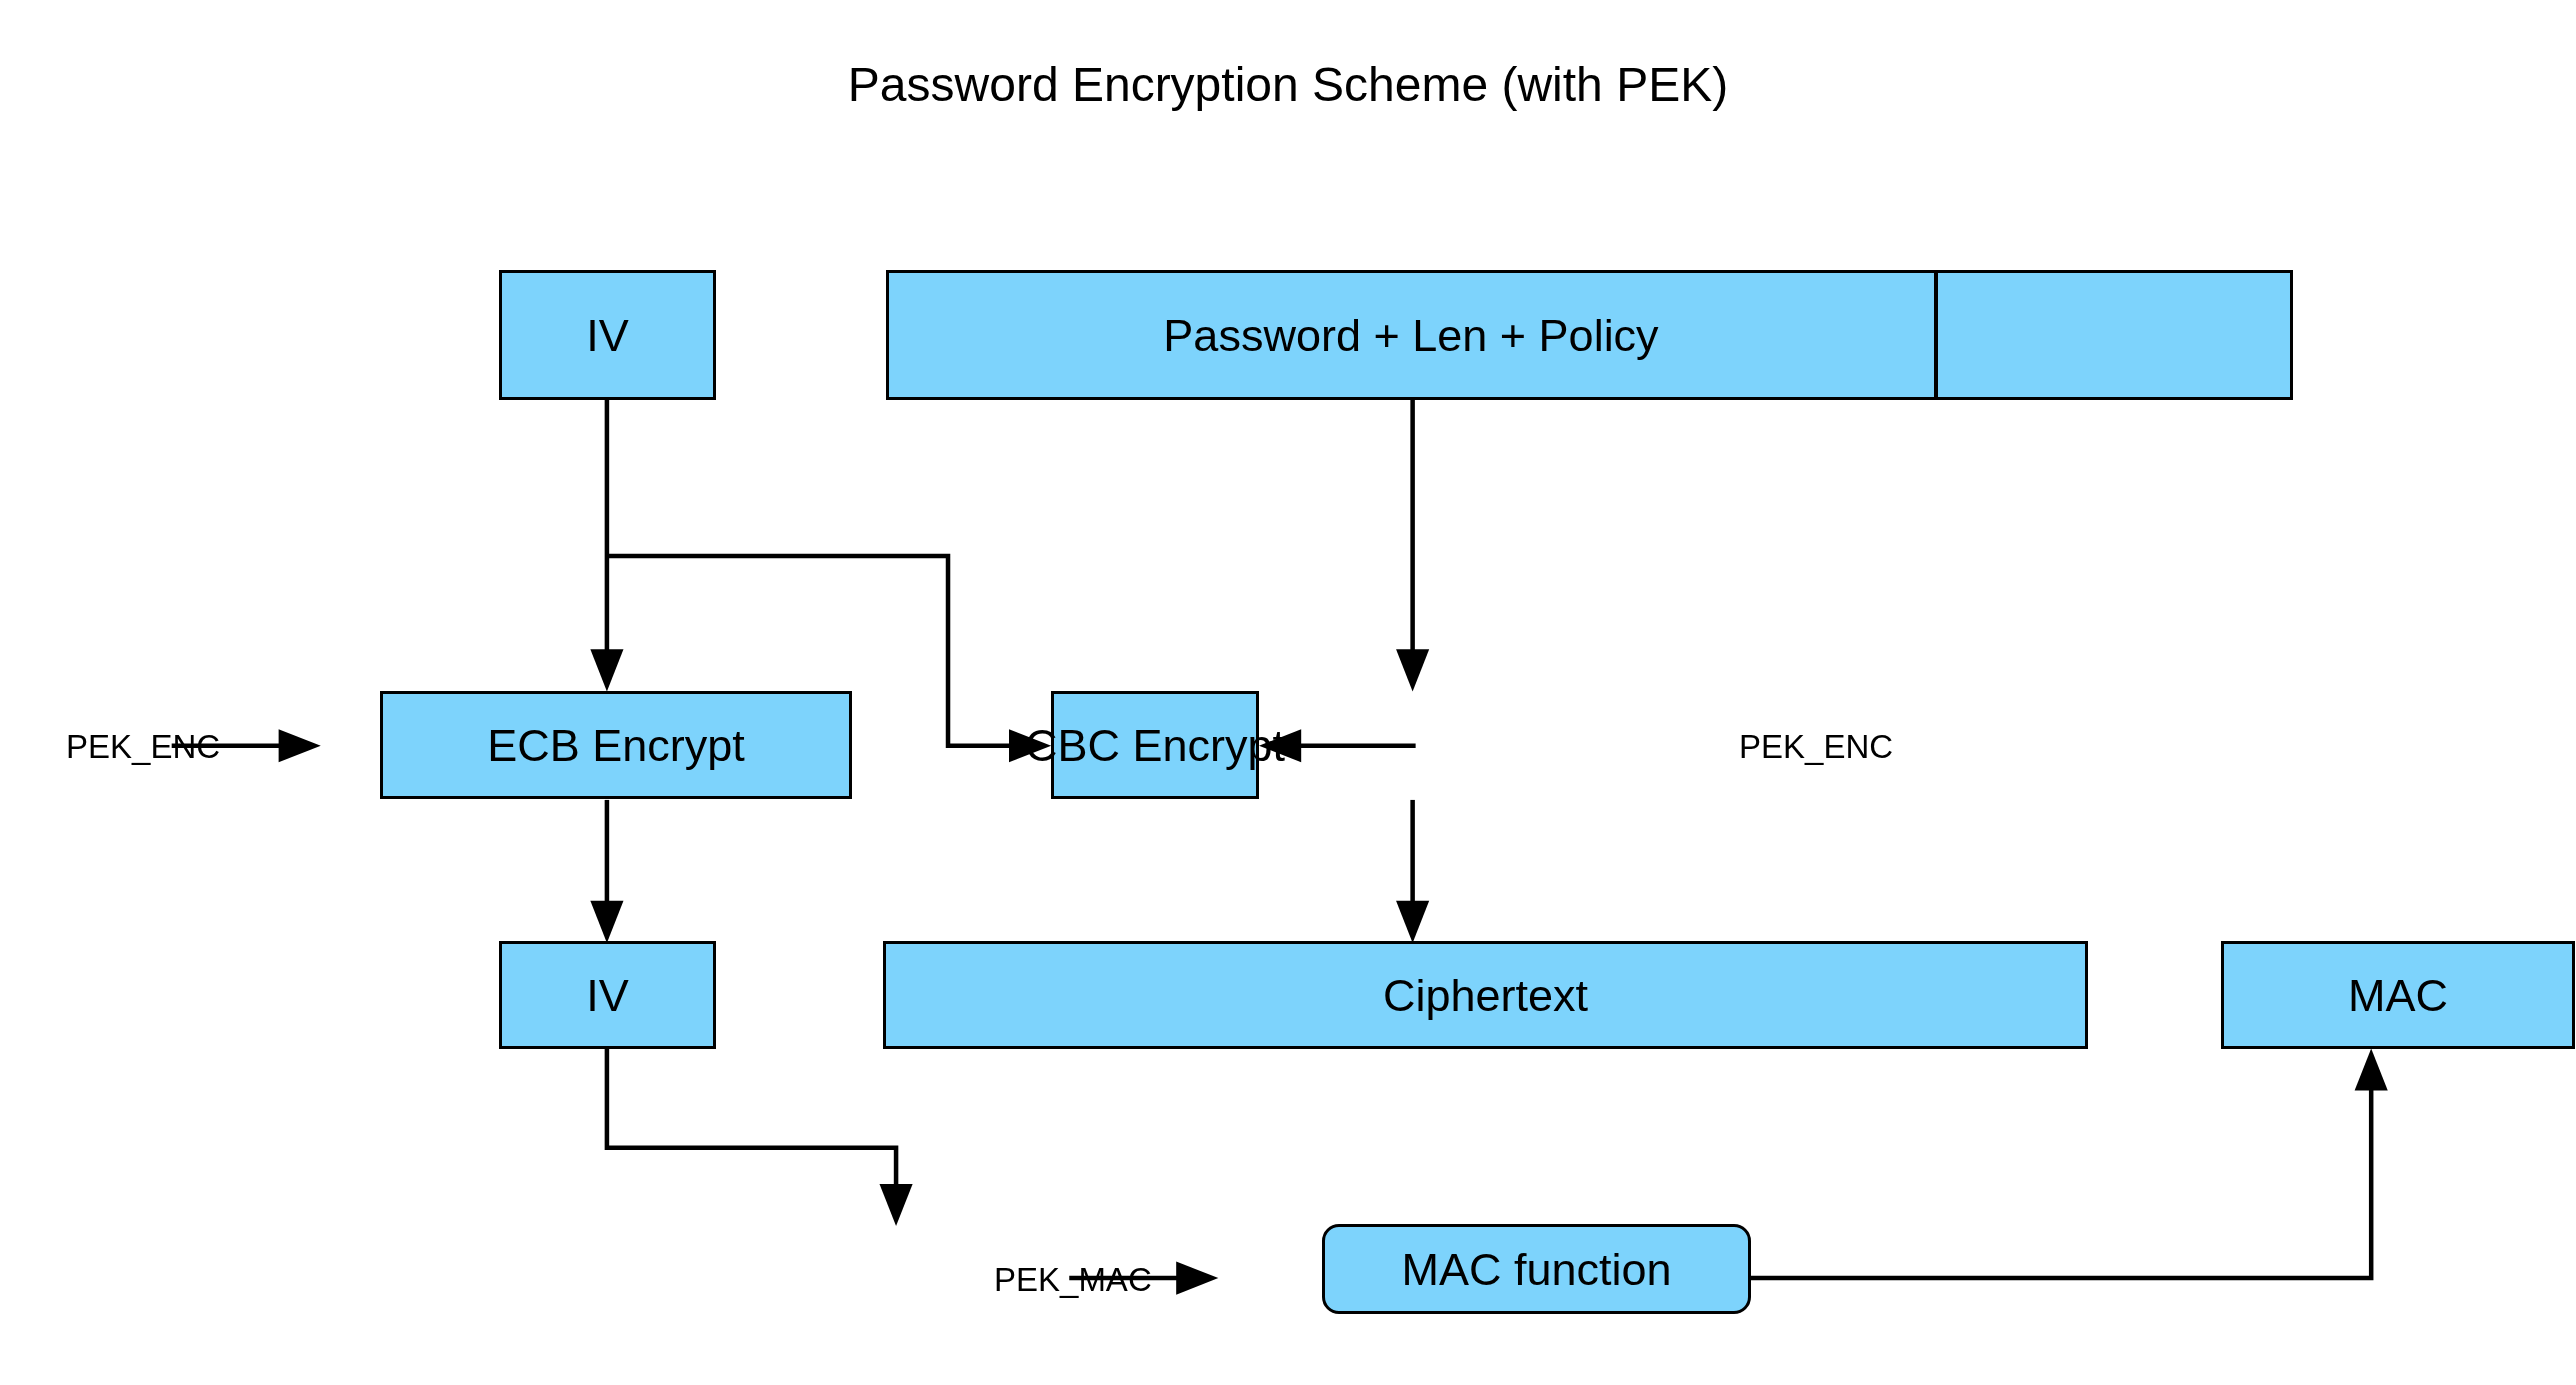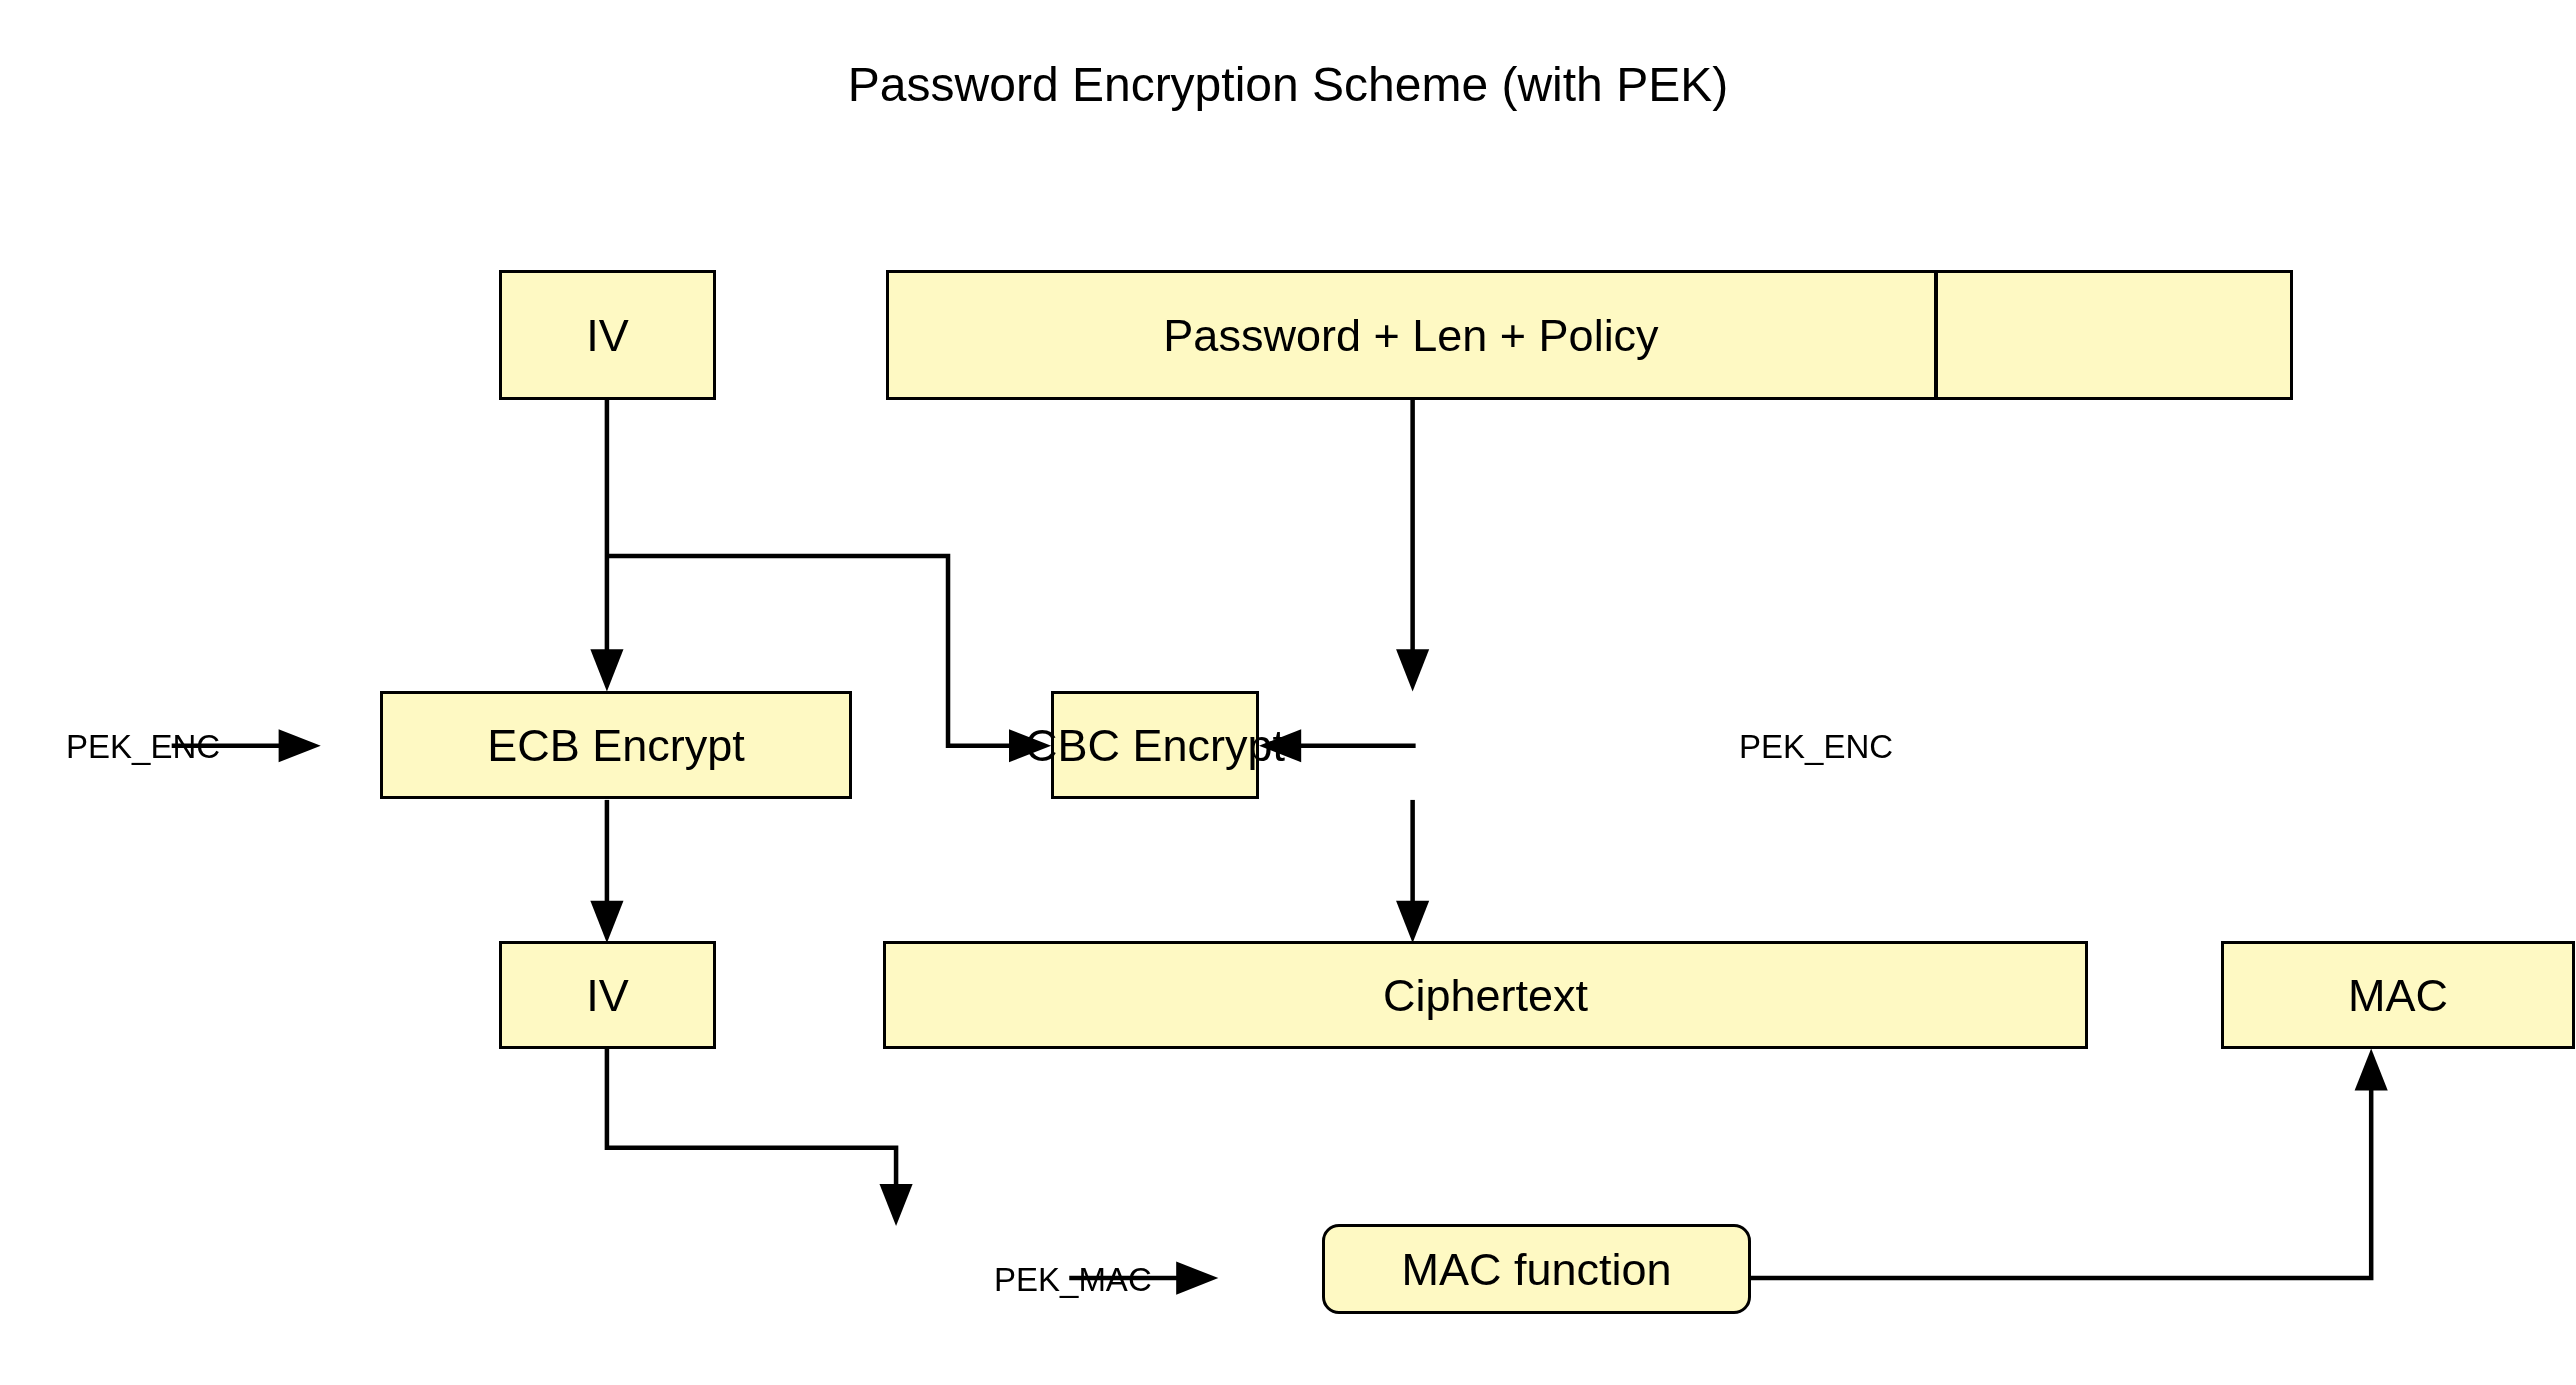--- a/index.html
+++ b/index.html
@@ -25,21 +25,21 @@
     font-size: 48px;
     color: #000000;
     line-height: 1.1;
     white-space: nowrap;
     margin-top: 44px;
   }
   .box {
     position: absolute;
     box-sizing: border-box;
     border: 3.8px solid #000000;
-    background: #fef9c3;
+    background: #7dd3fc;
     color: #000000;
     display: flex;
     align-items: center;
     justify-content: center;
     font-size: 45px;
     line-height: 1;
     white-space: nowrap;
   }
   .divider {
     position: absolute;

